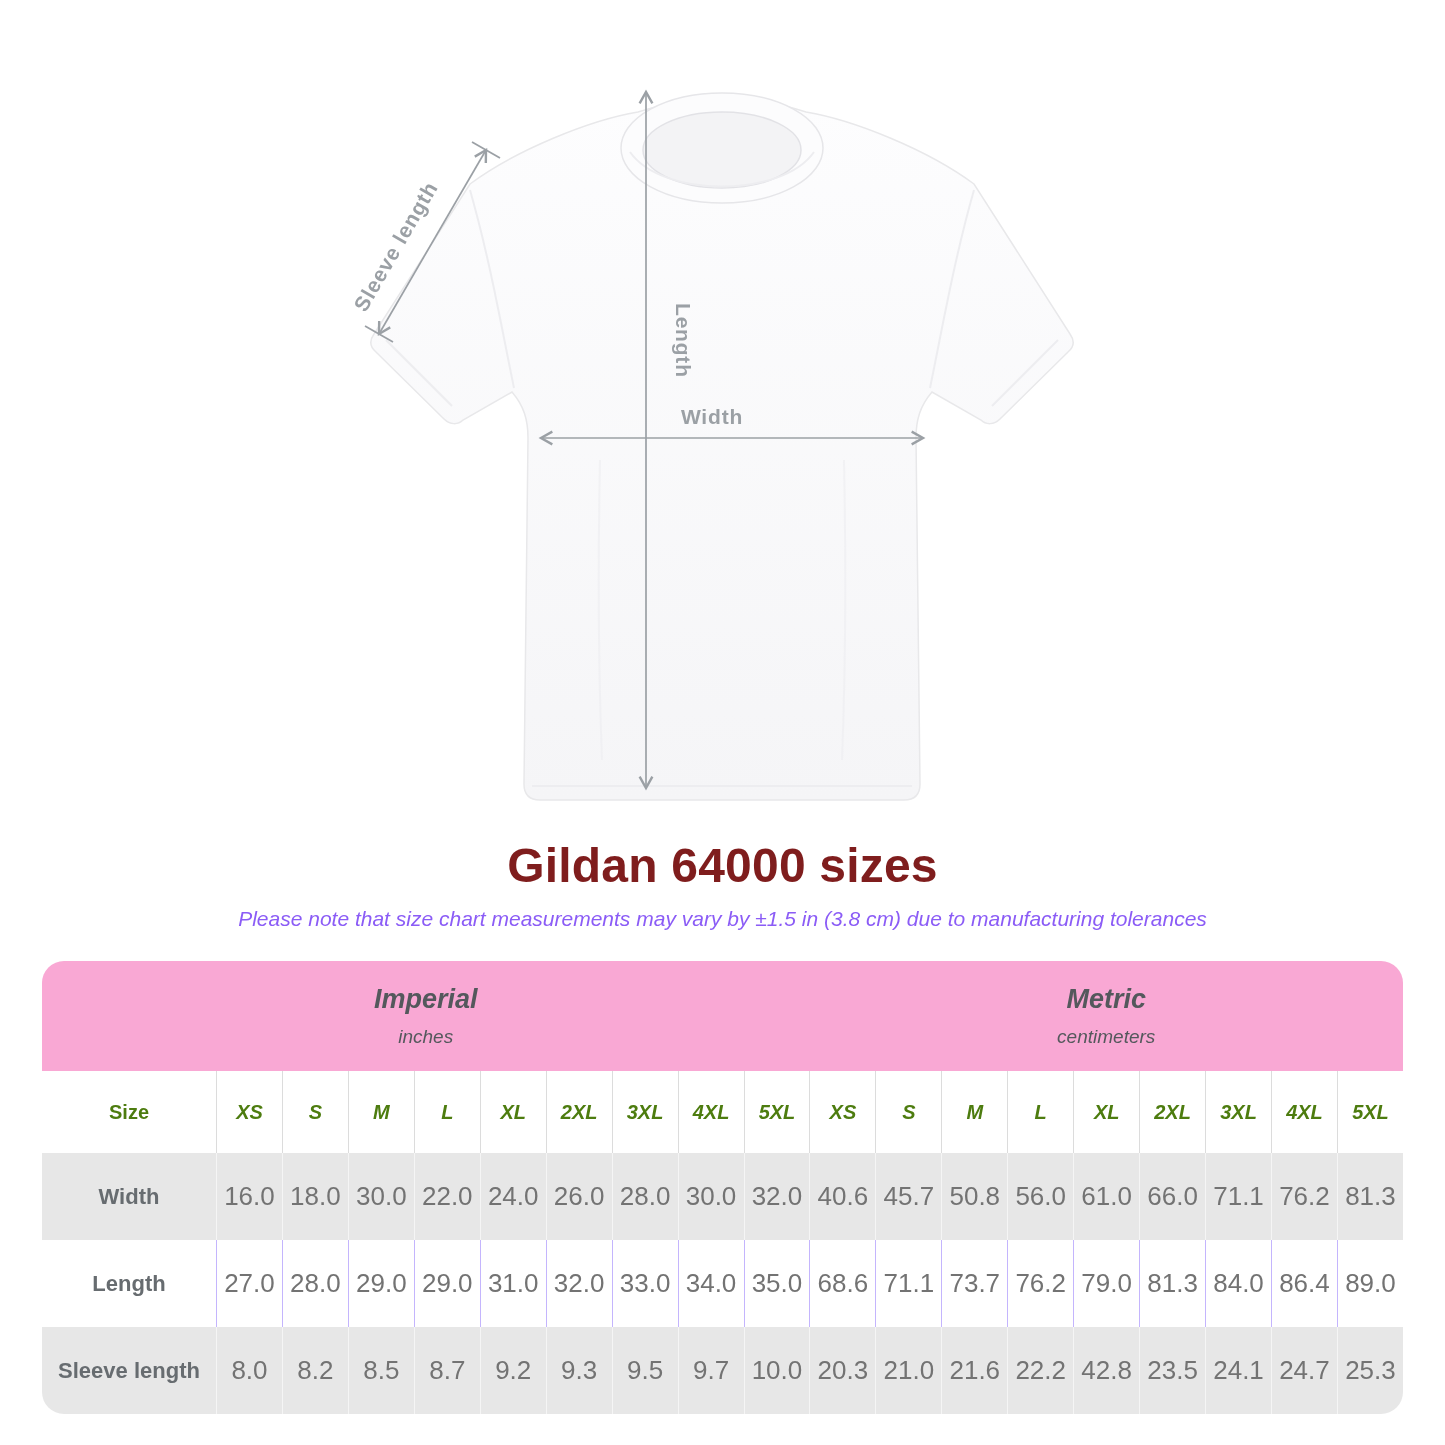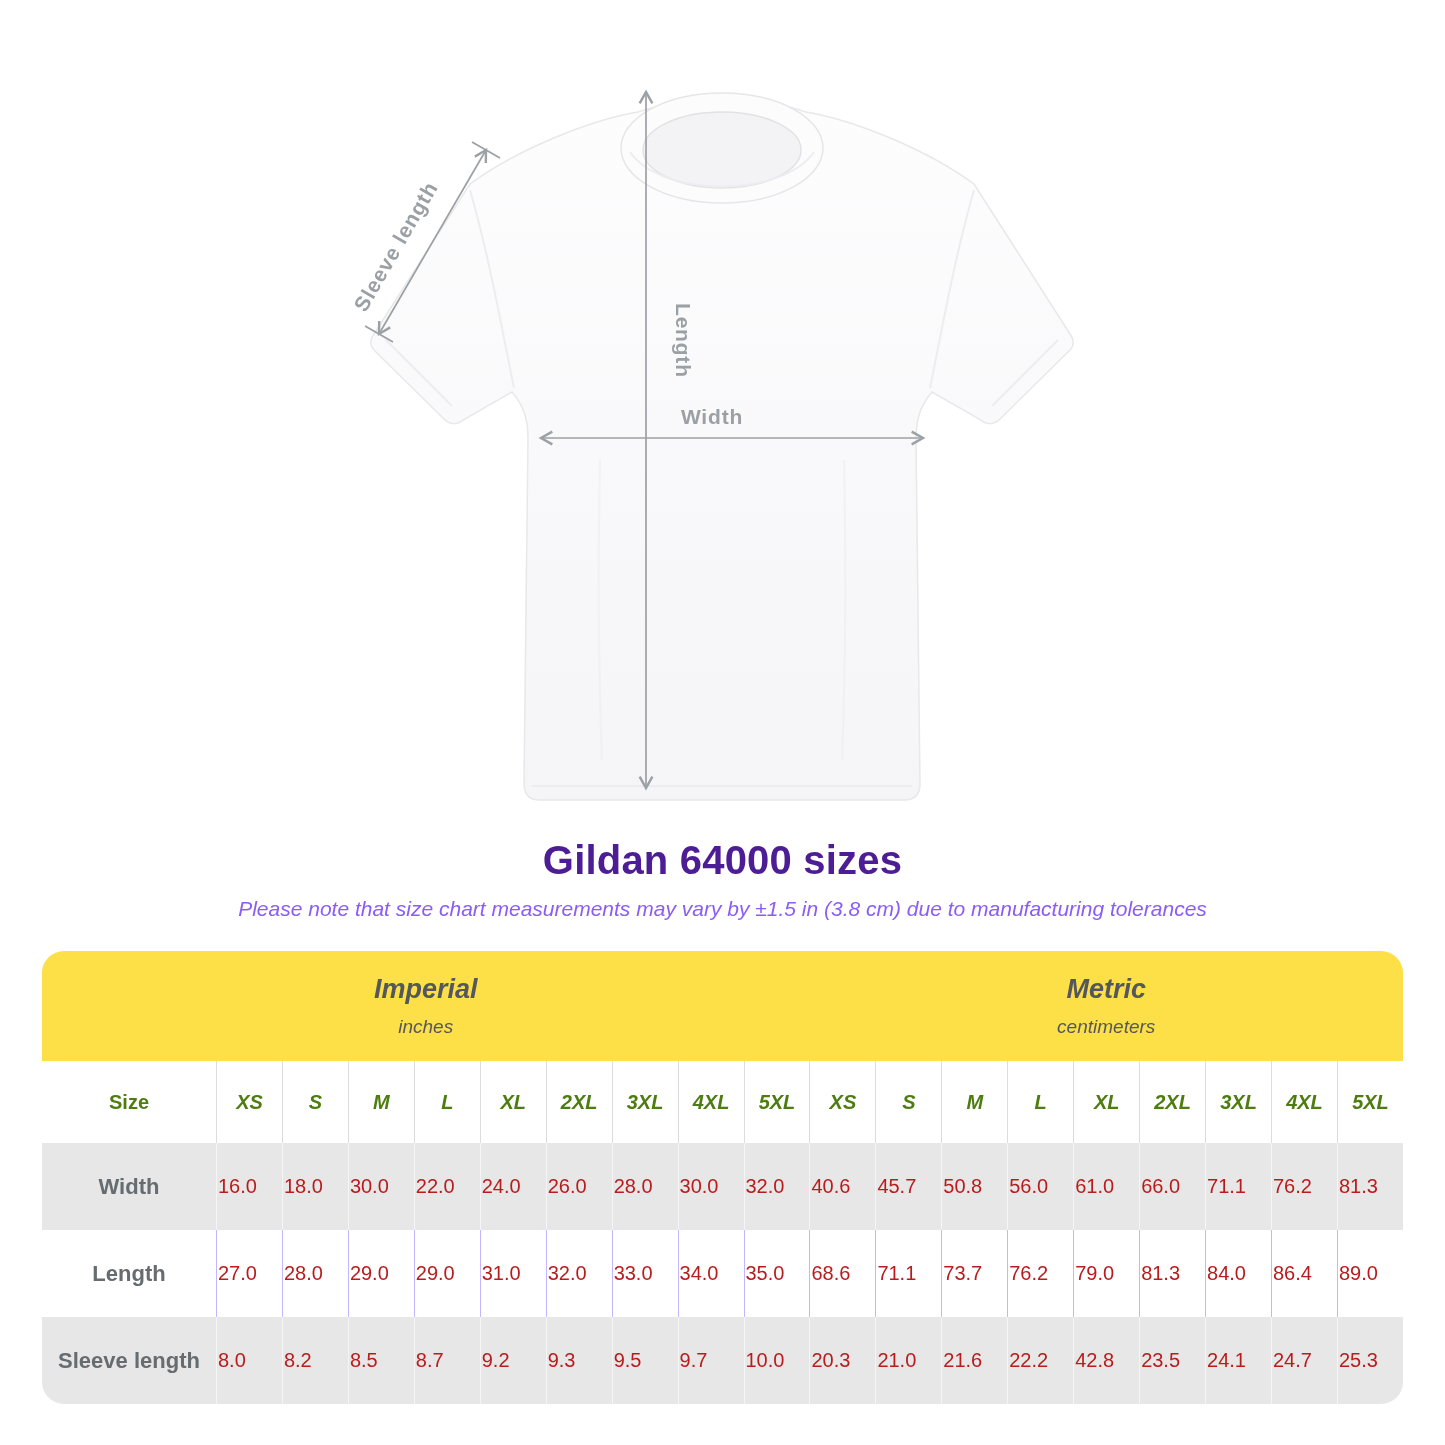--- a/index.html
+++ b/index.html
@@ -11,48 +11,48 @@
   
   .figure{position:relative;width:1445px;height:828px;}
   .figure svg{display:block;}
   .dim-label{
     font-family:"Liberation Sans",sans-serif;
     font-weight:bold;font-size:21px;fill:#9ba0a5;letter-spacing:.8px;
   }
   
   .title-block{text-align:center;margin-top:10px;}
   .page-title{
-    margin:0;font-size:40px;font-weight:bold;color:#4c1d95;letter-spacing:.2px;
+    margin:0;font-size:48px;font-weight:bold;color:#7f1d1d;letter-spacing:.2px;
   }
   .page-subtitle{
     margin:14px 0 0 0;font-size:21px;font-style:italic;color:#8b5cf6;
   }
   
   .table-wrap{margin:30px 42px 0 42px;}
   table.size-table{
     width:100%;border-collapse:separate;border-spacing:0;table-layout:fixed;
   }
   col.c-label{width:174px;}
   .band td{
-    background:#fde047;height:108px;text-align:center;vertical-align:middle;
+    background:#f9a8d4;height:108px;text-align:center;vertical-align:middle;
   }
   .band td:first-child{border-top-left-radius:22px;}
   .band td:last-child{border-top-right-radius:22px;}
   .unit-name{font-size:27px;font-weight:bold;font-style:italic;color:#54585c;}
   .unit-sub{font-size:19px;font-style:italic;color:#54585c;margin-top:11px;}
   tr.size-row th{
     background:#ffffff;height:80px;font-size:20px;font-weight:bold;color:#4d7c0f;
     text-align:center;vertical-align:middle;
   }
   tr.size-row th + th{border-left:1px solid #dcdcdc;font-style:italic;}
   tbody th{
     font-size:22px;font-weight:bold;color:#676c70;text-align:center;vertical-align:middle;
   }
   tbody td{
-    font-size:20px;color:#b91c1c;text-align:left;vertical-align:middle;height:85px;
+    font-size:26px;color:#737373;text-align:center;vertical-align:middle;height:85px;
   }
   tr.r-white th, tr.r-white td{background:#ffffff;}
   tr.r-gray th, tr.r-gray td{background:#e7e7e7;}
   tr.r-white td{border-left:1px solid #c4b5fd;}
   tr.r-gray td{border-left:1px solid #f5f5f5;}
   tr.r-last th{border-bottom-left-radius:22px;}
   tr.r-last td:last-child{border-bottom-right-radius:22px;}
 </style>
 </head>
 <body>

